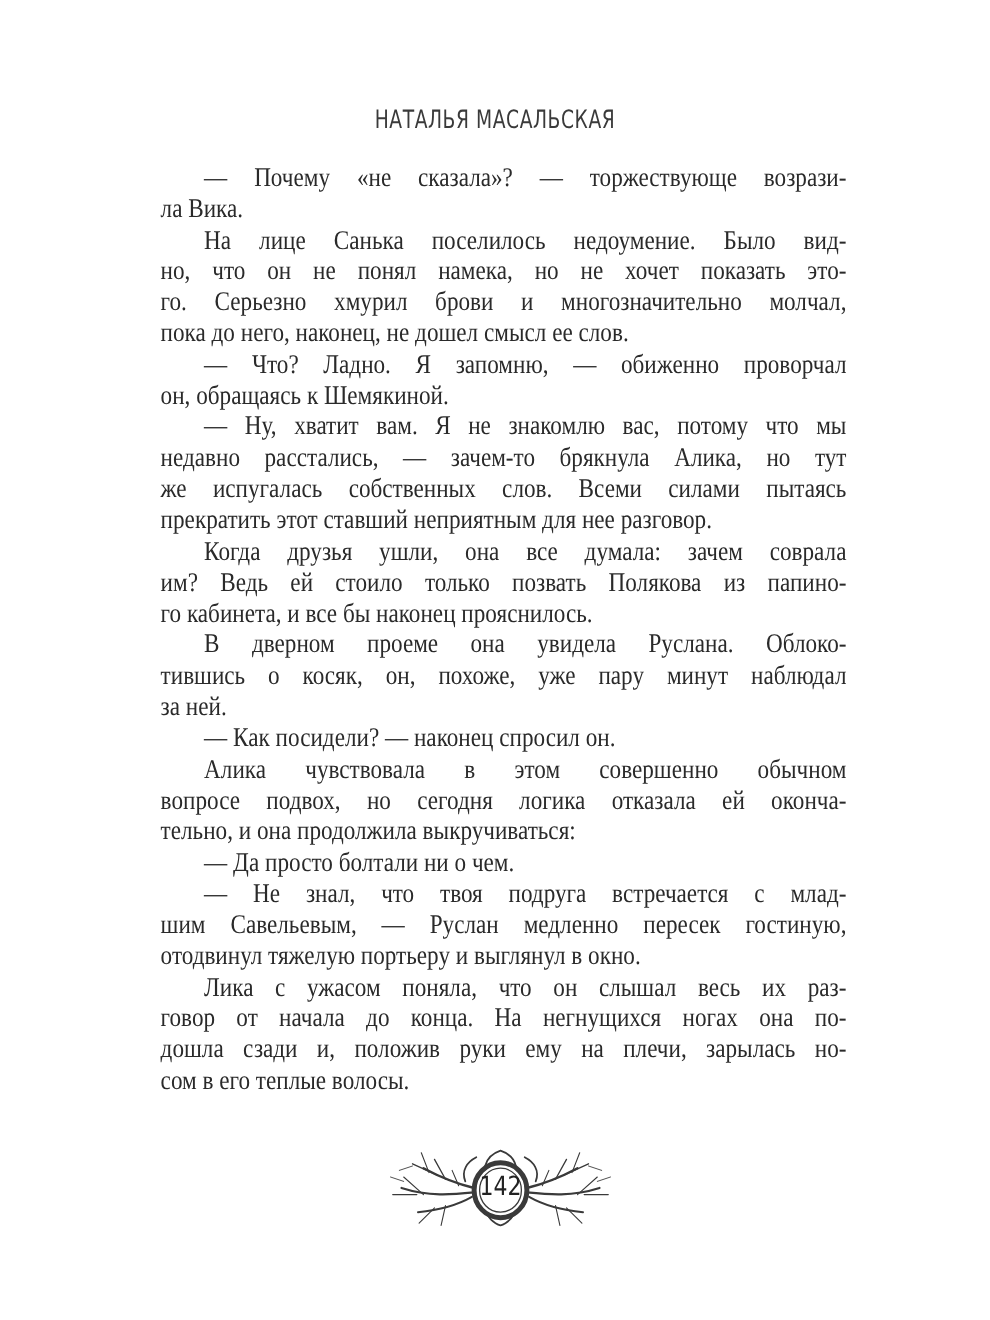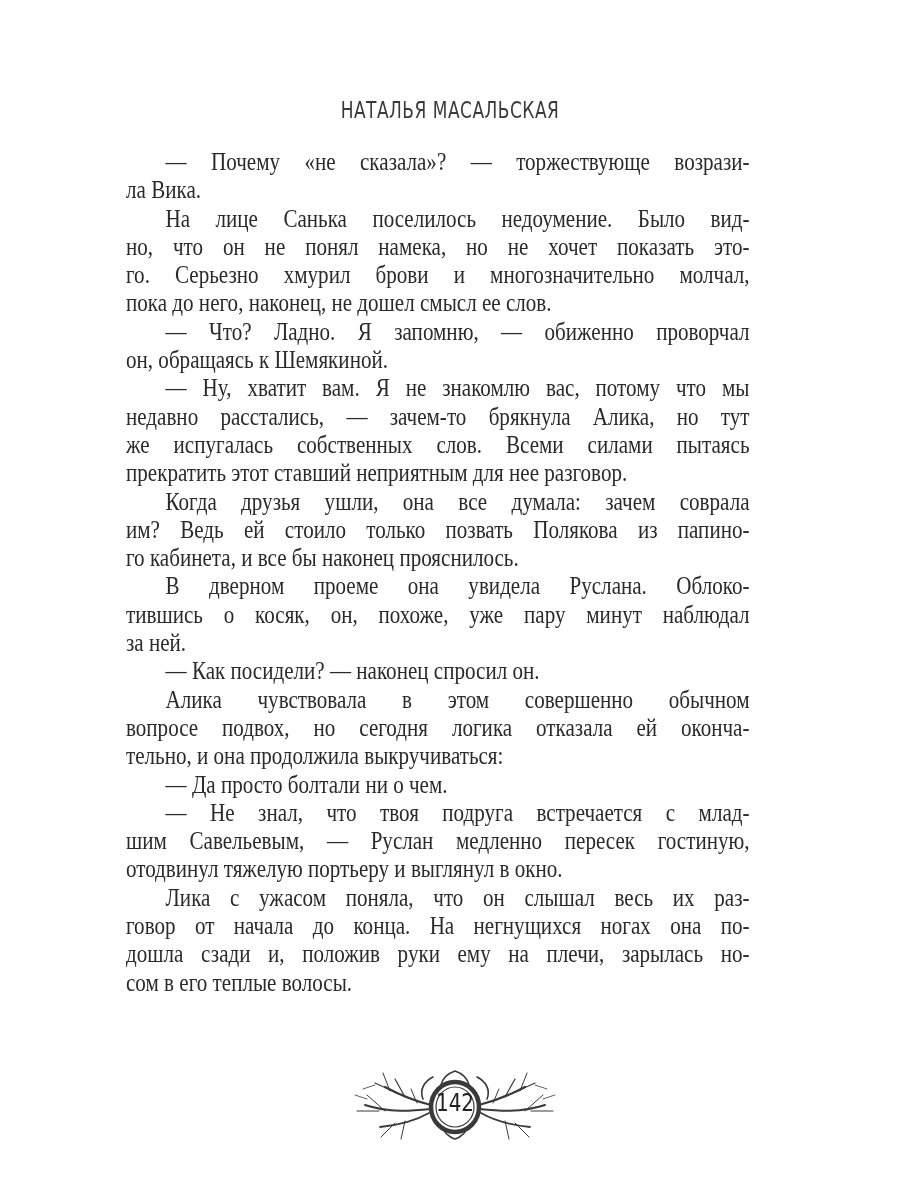--- a/index.html
+++ b/index.html
@@ -25,21 +25,21 @@
     font-size: 17px;
     letter-spacing: 0.5px;
     color: #3a3a3a;
     transform: scaleY(1.35);
     transform-origin: center top;
     font-weight: normal;
   }
   .text-block {
     position: absolute;
     top: 148px;
-    left: 126px;
+    left: 146px;
     width: 624px;
   }
   .line {
     display: block;
     height: 28.3px;
     line-height: 28.3px;
     font-size: 24.5px;
     white-space: nowrap;
     text-align: justify;
     text-align-last: justify;
@@ -49,21 +49,21 @@
   }
   .line.last {
     text-align-last: left;
   }
   .line.indent {
     padding-left: 46px;
     width: 679px;
   }
   .folio {
     position: absolute;
-    top: 1065px;
+    top: 1040px;
     left: 345px;
     width: 220px;
     height: 80px;
   }
   .folio svg { display: block; }
   .folio-number {
     position: absolute;
     left: 0;
     top: 26px;
     width: 220px;

